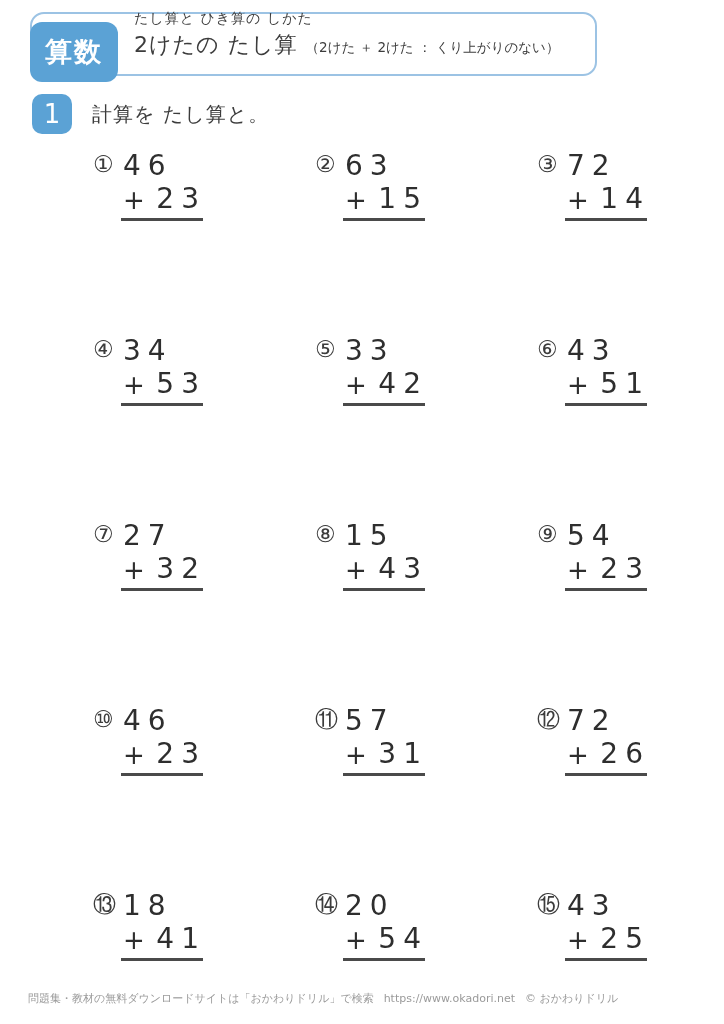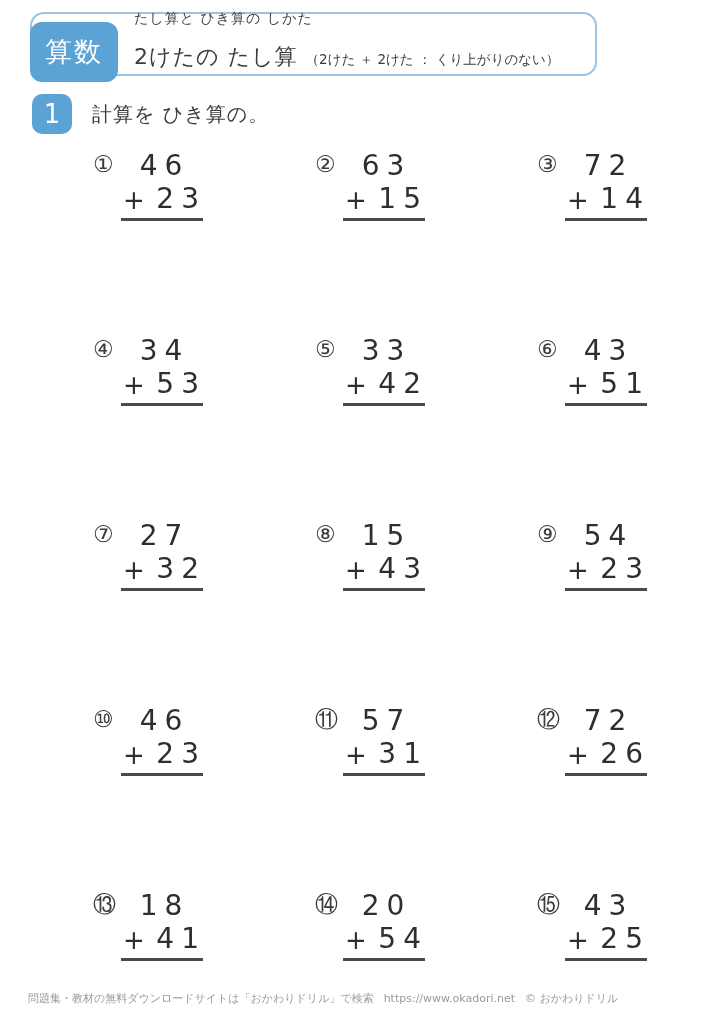--- a/index.html
+++ b/index.html
@@ -5,42 +5,42 @@
   * { margin:0; padding:0; box-sizing:border-box; }
   html,body { width:724px; height:1024px; background:#ffffff;
     font-family:"DejaVu Sans","Liberation Sans",sans-serif; color:#3a3a3a; }
   .page { position:relative; width:724px; height:1024px; overflow:hidden; background:#fff; }
 
   
   .header-box { position:absolute; left:30px; top:12px; width:567px; height:64px;
     border:2px solid #9cc3e4; border-radius:14px; background:#fff; }
   .subject-badge { position:absolute; left:30px; top:22px; width:88px; height:60px;
     background:#5ba2d5; border-radius:12px; color:#fff; display:flex;
-    align-items:center; justify-content:center; font-size:27px; font-weight:normal;
+    align-items:center; justify-content:center; font-size:27px; font-weight:bold;
     letter-spacing:2px; z-index:2; }
   .header-text { position:absolute; left:134px; top:10px; z-index:2; white-space:nowrap; }
   .title-line1 { font-size:14px; color:#3c3c3c; letter-spacing:1px; }
-  .title-line2 { font-size:22px; color:#3c3c3c; margin-top:14px; letter-spacing:1px; }
+  .title-line2 { font-size:22px; color:#3c3c3c; margin-top:2px; letter-spacing:1px; }
   .title-note  { font-size:13.5px; color:#3c3c3c; letter-spacing:0; }
 
   
   .section { position:absolute; left:32px; top:94px; display:flex; align-items:center; gap:20px; }
   .section-num { width:40px; height:40px; background:#5ba2d5; border-radius:10px;
     color:#fff; font-size:26px; display:flex; align-items:center; justify-content:center; }
   .instruction { font-size:20px; color:#3c3c3c; letter-spacing:1px; }
 
   
   .problems { position:absolute; left:93px; top:152px;
     display:grid; grid-template-columns:repeat(3,110px); column-gap:112px;
     grid-auto-rows:70px; row-gap:115px; }
   .problem { display:flex; align-items:flex-start; }
   .pnum { font-size:23px; color:#3c3c3c; line-height:1.1; width:26px; flex:none; }
   .work { margin-left:2px; width:82px; padding:0 4px 5px 2px;
     border-bottom:3px solid #4a4a4a; }
-  .row1 { text-align:center; font-size:28px; line-height:1; color:#2e2e2e; }
+  .row1 { text-align:left; font-size:28px; line-height:1; color:#2e2e2e; }
   .row2 { display:flex; justify-content:space-between; align-items:flex-end;
     margin-top:5px; font-size:28px; line-height:1; color:#2e2e2e; }
   .num { display:inline-block; letter-spacing:7px; margin-right:-7px; }
   .plus { font-size:26px; line-height:1; }
 
   
   .footer { position:absolute; left:28px; right:26px; top:991px;
     display:flex; justify-content:flex-start; font-size:11px; color:#9a9a9a; }
   .footer-left span { margin-right:10px; }
 </style>
@@ -51,21 +51,21 @@
 
   <div class="header-box"></div>
   <div class="subject-badge">算数</div>
   <div class="header-text">
     <div class="title-line1">たし算と ひき算の しかた</div>
     <div class="title-line2"><span>2けたの たし算</span> <span class="title-note">（2けた ＋ 2けた ： くり上がりのない）</span></div>
   </div>
 
   <div class="section">
     <div class="section-num">1</div>
-    <div class="instruction">計算を ひき算の。</div>
+    <div class="instruction">計算を たし算と。</div>
   </div>
 
   <div class="problems">
 
     <div class="problem">
       <span class="pnum">①</span>
       <div class="work">
         <div class="row1"><span class="num">46</span></div>
         <div class="row2">
             <span class="plus">+</span>

